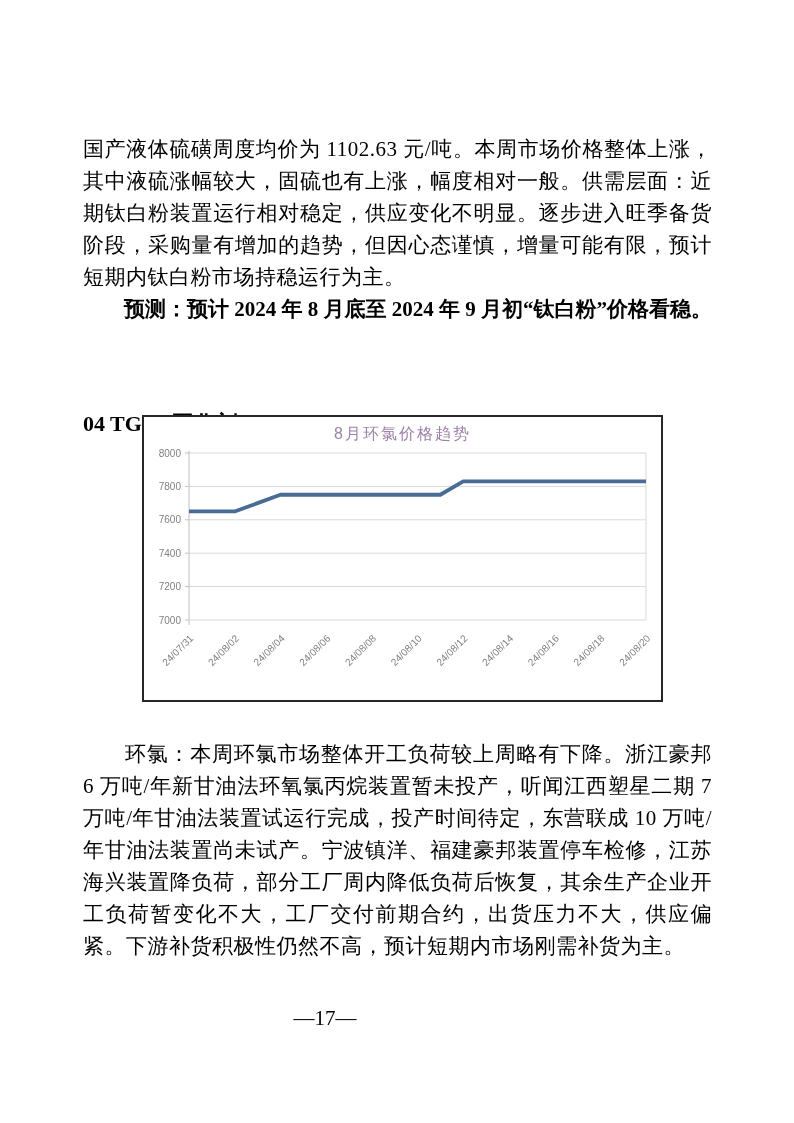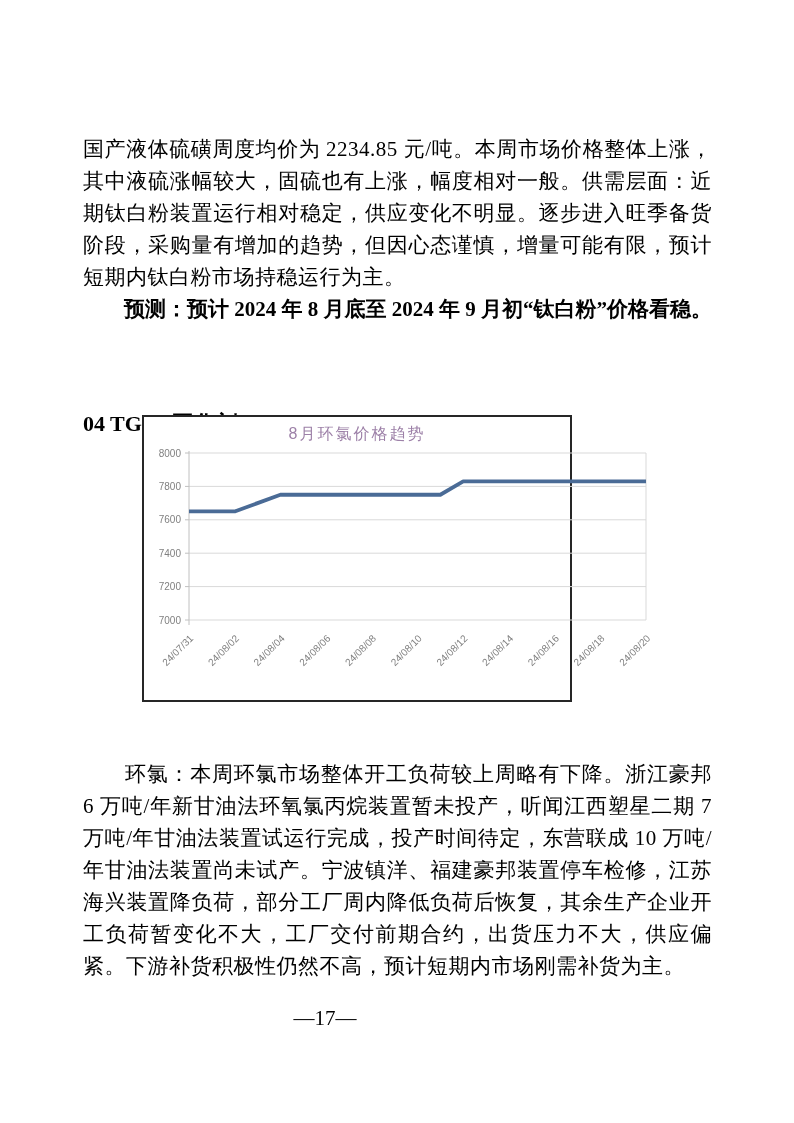--- a/index.html
+++ b/index.html
@@ -16,39 +16,39 @@
     position:absolute; left:83px; top:293px; width:629px;
     font-size:21px; line-height:32px; font-weight:bold;text-align:right;
   }
   #section-heading {
     position:absolute; left:83px; top:364px;
     font-size:22px; font-weight:bold;margin-top:45px;
   }
 
   
   #chart-box {
-    position:absolute; left:142px; top:415px; width:430px; height:287px;
+    position:absolute; left:142px; top:415px; width:521px; height:287px;
     border:2px solid #262626; background:#ffffff;
   }
   #chart-title {
     position:absolute; top:7px; left:0; width:100%;
     text-align:center; font-family:"Liberation Sans","DejaVu Sans",sans-serif;
     font-size:16px; letter-spacing:2px;
   }
   #chart-svg { position:absolute; left:0; top:0; }
 
   #page-number {
     position:absolute; left:0; top:1006px; width:650px;
     text-align:center; font-size:21px;
   }
 </style>
 </head>
 <body>
 
-<p id="para1" class="body-para">国产液体硫磺周度均价为 2234.85 元/吨。本周市场价格整体上涨，其中液硫涨幅较大，固硫也有上涨，幅度相对一般。供需层面：近期钛白粉装置运行相对稳定，供应变化不明显。逐步进入旺季备货阶段，采购量有增加的趋势，但因心态谨慎，增量可能有限，预计短期内钛白粉市场持稳运行为主。</p>
+<p id="para1" class="body-para">国产液体硫磺周度均价为 1102.63 元/吨。本周市场价格整体上涨，其中液硫涨幅较大，固硫也有上涨，幅度相对一般。供需层面：近期钛白粉装置运行相对稳定，供应变化不明显。逐步进入旺季备货阶段，采购量有增加的趋势，但因心态谨慎，增量可能有限，预计短期内钛白粉市场持稳运行为主。</p>
 
 <p id="forecast">预测：预计 2024 年 8 月底至 2024 年 9 月初“钛白粉”价格看稳。</p>
 
 <h2 id="section-heading">04 TGIC 固化剂</h2>
 
 <div id="chart-box">
   <div id="chart-title" style="color: rgb(157, 129, 168);">8月环氯价格趋势</div>
   <svg id="chart-svg" width="517" height="283" viewBox="0 0 517 283">
       <line x1="45" y1="203" x2="502" y2="203" stroke="#d9d9d9" stroke-width="1"></line>
       <line x1="41" y1="203" x2="45" y2="203" stroke="#c0c0c0" stroke-width="1"></line>
@@ -78,15 +78,15 @@
       <text x="278.5" y="222" text-anchor="end" font-size="10" fill="#808080" font-family="&quot;Liberation Sans&quot;,&quot;DejaVu Sans&quot;,sans-serif" transform="rotate(-45 278.5 222)">24/08/10</text>
       <text x="324.2" y="222" text-anchor="end" font-size="10" fill="#808080" font-family="&quot;Liberation Sans&quot;,&quot;DejaVu Sans&quot;,sans-serif" transform="rotate(-45 324.2 222)">24/08/12</text>
       <text x="369.9" y="222" text-anchor="end" font-size="10" fill="#808080" font-family="&quot;Liberation Sans&quot;,&quot;DejaVu Sans&quot;,sans-serif" transform="rotate(-45 369.9 222)">24/08/14</text>
       <text x="415.6" y="222" text-anchor="end" font-size="10" fill="#808080" font-family="&quot;Liberation Sans&quot;,&quot;DejaVu Sans&quot;,sans-serif" transform="rotate(-45 415.6 222)">24/08/16</text>
       <text x="461.3" y="222" text-anchor="end" font-size="10" fill="#808080" font-family="&quot;Liberation Sans&quot;,&quot;DejaVu Sans&quot;,sans-serif" transform="rotate(-45 461.3 222)">24/08/18</text>
       <text x="507" y="222" text-anchor="end" font-size="10" fill="#808080" font-family="&quot;Liberation Sans&quot;,&quot;DejaVu Sans&quot;,sans-serif" transform="rotate(-45 507 222)">24/08/20</text>
       <polyline points="45,94.45 67.85,94.45 90.7,94.45 113.55,86.1 136.4,77.75 159.25,77.75 182.1,77.75 204.95,77.75 227.8,77.75 250.65,77.75 273.5,77.75 296.35,77.75 319.2,64.39 342.05,64.39 364.9,64.39 387.75,64.39 410.6,64.39 433.45,64.39 456.3,64.39 479.15,64.39 502,64.39" fill="none" stroke="#4a6b96" stroke-width="3.8" stroke-linejoin="round" stroke-linecap="butt"></polyline>
     </svg>
 </div>
 
-<p id="para2" class="body-para" style="top:738px;text-indent:2em;margin-top:20px;">环氯：本周环氯市场整体开工负荷较上周略有下降。浙江豪邦 6 万吨/年新甘油法环氧氯丙烷装置暂未投产，听闻江西塑星二期 7 万吨/年甘油法装置试运行完成，投产时间待定，东营联成 10 万吨/年甘油法装置尚未试产。宁波镇洋、福建豪邦装置停车检修，江苏海兴装置降负荷，部分工厂周内降低负荷后恢复，其余生产企业开工负荷暂变化不大，工厂交付前期合约，出货压力不大，供应偏紧。下游补货积极性仍然不高，预计短期内市场刚需补货为主。</p>
+<p id="para2" class="body-para" style="top:738px;text-indent:2em;">环氯：本周环氯市场整体开工负荷较上周略有下降。浙江豪邦 6 万吨/年新甘油法环氧氯丙烷装置暂未投产，听闻江西塑星二期 7 万吨/年甘油法装置试运行完成，投产时间待定，东营联成 10 万吨/年甘油法装置尚未试产。宁波镇洋、福建豪邦装置停车检修，江苏海兴装置降负荷，部分工厂周内降低负荷后恢复，其余生产企业开工负荷暂变化不大，工厂交付前期合约，出货压力不大，供应偏紧。下游补货积极性仍然不高，预计短期内市场刚需补货为主。</p>
 
 <div id="page-number">—17—</div>
 
 </body></html>

